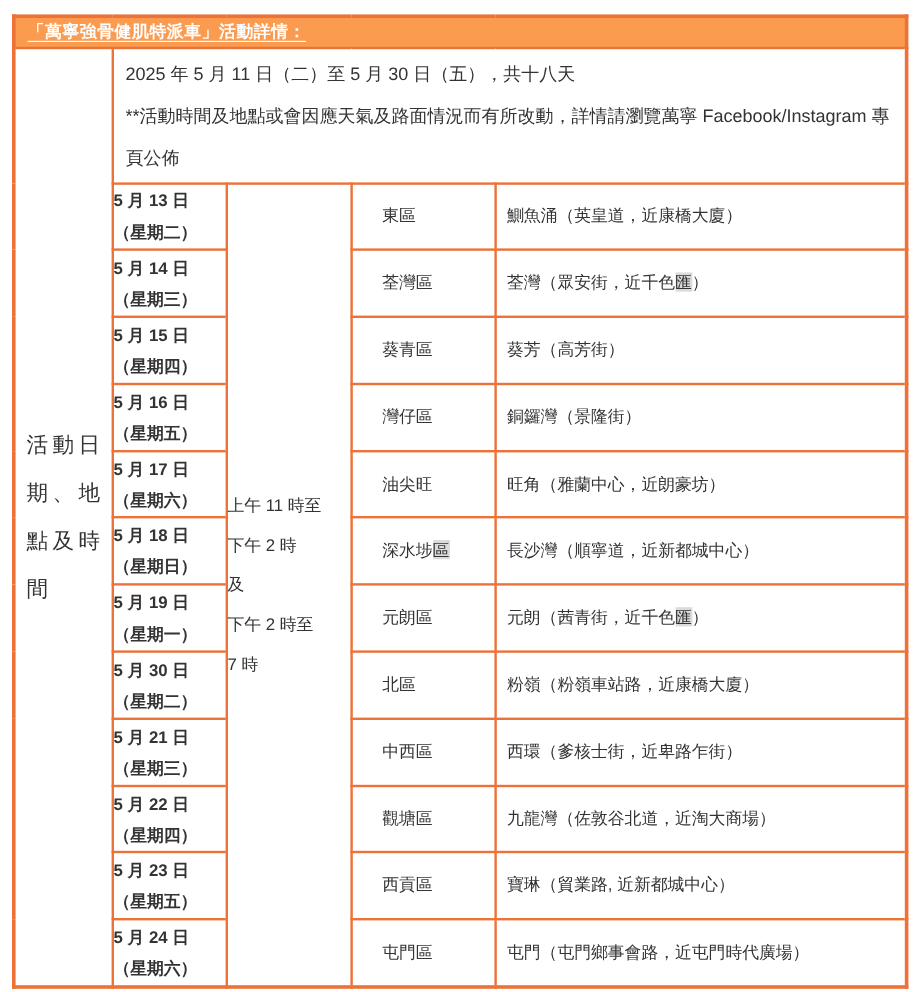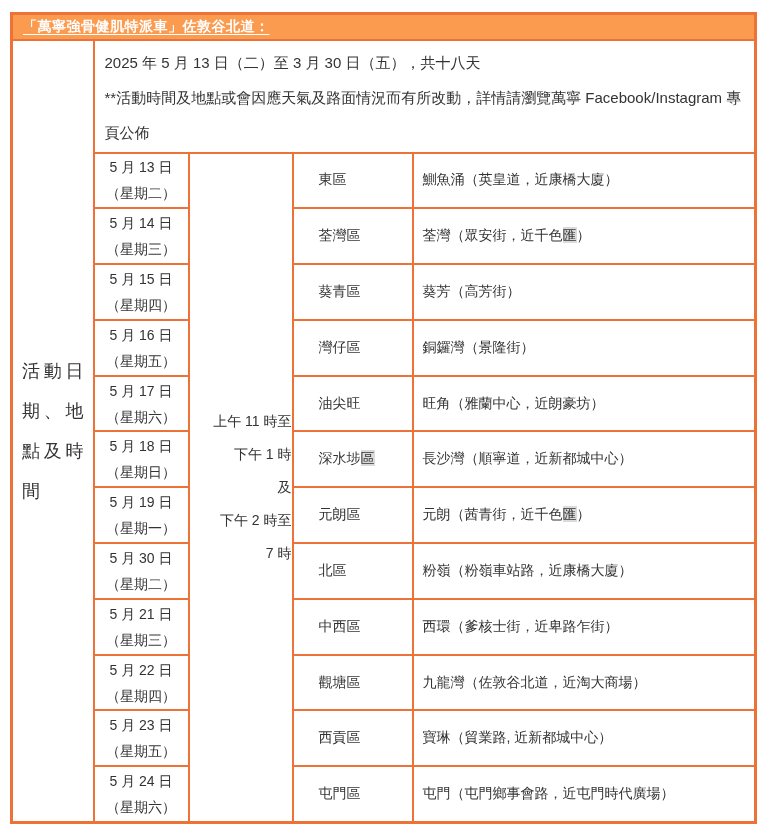--- a/index.html
+++ b/index.html
@@ -55,66 +55,67 @@
   }
   td.side-header-cell{
     width:82px;
     padding:0 9px;
     text-align:justify;
     line-height:40px;
     font-size:18px;
   }
   tr.schedule-row{height:55.8px;}
   td.date-cell{
-    text-align:center;
+    text-align:left;
     line-height:26px;
+    font-weight:bold;
   }
   td.time-cell{
-    text-align:right;
+    text-align:left;
     line-height:33px;
   }
   td.district-cell{padding-left:25px;}
   td.location-cell{padding-left:9px;}
   .char-hl{background:var(--hl-bg);}
 </style>
 </head>
 <body>
 
 <table class="event-table">
   <colgroup>
     <col style="width:82px">
     <col style="width:95px">
     <col style="width:104px">
     <col style="width:120px">
     <col style="width:343px">
   </colgroup>
   <tbody>
     <tr class="title-row">
       <td class="title-cell" colspan="5">
-        <span>「萬寧強骨健肌特派車」佐敦谷北道：</span>
+        <span>「萬寧強骨健肌特派車」活動詳情：</span>
       </td>
     </tr>
     <tr class="info-row">
       <td class="side-header-cell" rowspan="13">
         <span>活動日期、地點及時間</span>
       </td>
       <td class="info-cell" colspan="4">
-        <div>2025 年 5 月 13 日（二）至 3 月 30 日（五），共十八天</div>
+        <div>2025 年 5 月 11 日（二）至 5 月 30 日（五），共十八天</div>
         <div>**活動時間及地點或會因應天氣及路面情況而有所改動，詳情請瀏覽萬寧 Facebook/Instagram 專頁公佈</div>
       </td>
     </tr>
 
   <tr class="schedule-row">
         <td class="date-cell">
           <div>5 月 13 日</div>
           <div>（星期二）</div>
         </td>
         <td class="time-cell" rowspan="12">
           <div>上午 11 時至</div>
-          <div>下午 1 時</div>
+          <div>下午 2 時</div>
           <div>及</div>
           <div>下午 2 時至</div>
           <div>7 時</div>
         </td>
         <td class="district-cell">東區</td>
         <td class="location-cell">鰂魚涌（英皇道，近康橋大廈）</td>
       </tr>
       <tr class="schedule-row">
         <td class="date-cell">
           <div>5 月 14 日</div>

